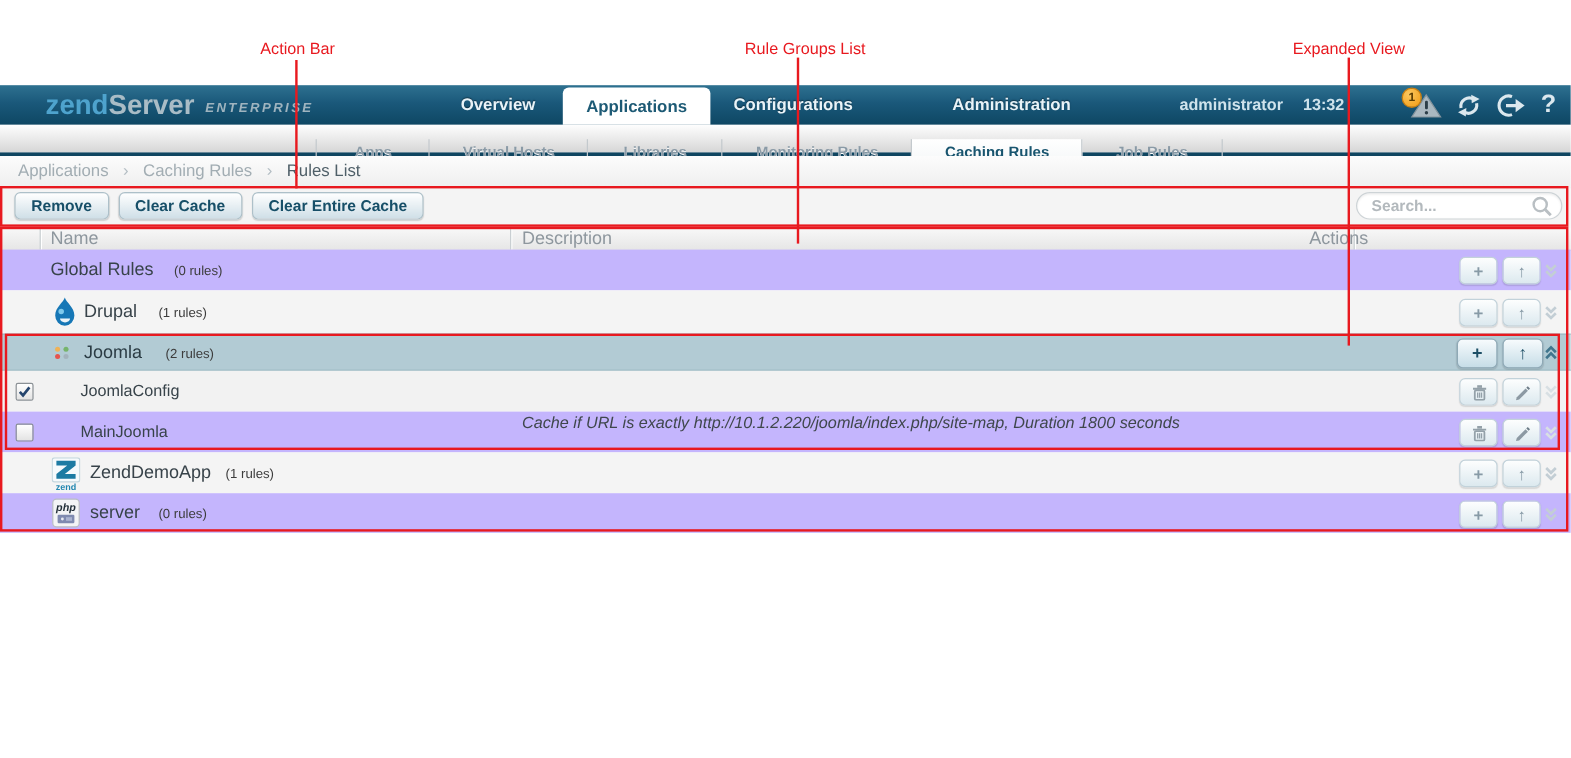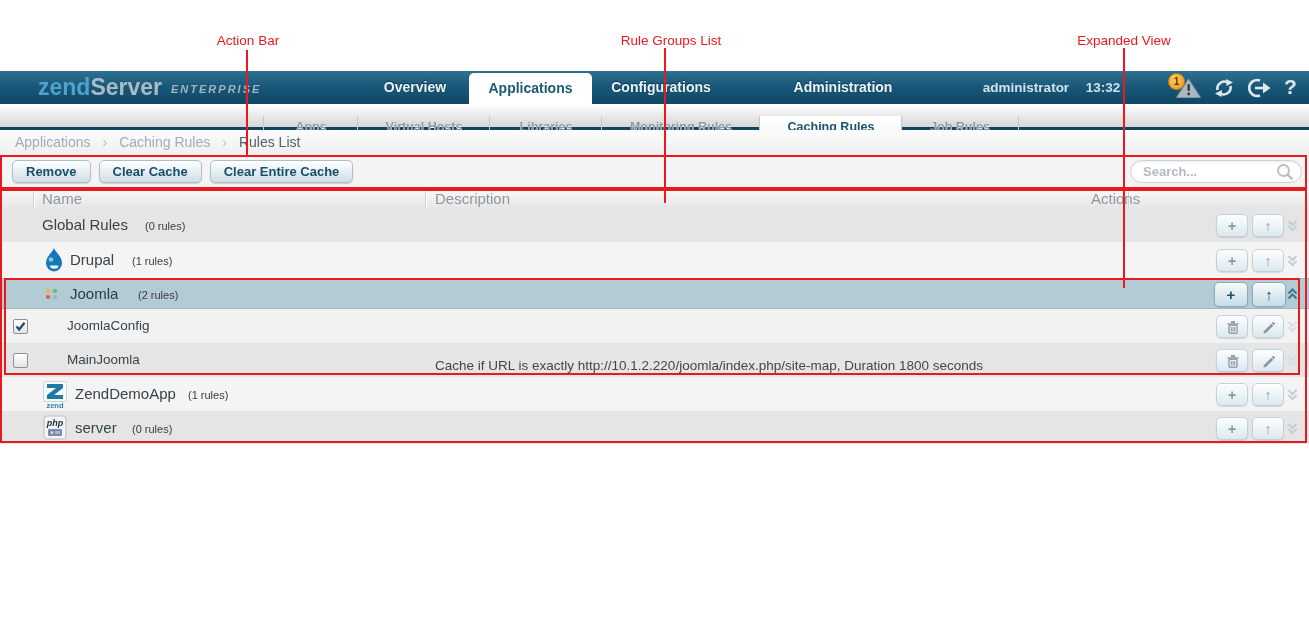--- a/index.html
+++ b/index.html
@@ -64,21 +64,21 @@
   
   .thead{left:0;top:190px;width:1309px;height:18px;
          background:linear-gradient(#f8f8f8,#e6e6e6);border-bottom:1px solid #d6d6d6;}
   .th{top:0;font-size:15px;color:#8e979e;line-height:18px;}
   .colsep{top:0;width:1px;height:18px;background:#c9cfd2;box-shadow:1px 0 0 #fff;}
   .row{left:0;width:1309px;}
   .row .name{font-size:15px;color:#38434a;}
   .row .rulename{font-size:13.5px;color:#38434a;}
   .row .count{font-size:11px;color:#3c3c3c;margin-left:10px;}
   .row .desc{left:435px;font-size:13.5px;color:#3f474c;white-space:nowrap;}
-  .r-white{background:#e5e5e5;} .r-grey{background:#f4f4f4;} .r-grey2{background:#f2f2f2;}
+  .r-white{background:#c4b5fd;} .r-grey{background:#f4f4f4;} .r-grey2{background:#f2f2f2;}
   .r-sel{background:#b2cbd4;border-top:1px solid #9cb9c3;border-bottom:1px solid #9cb9c3;}
   .mini-btn{width:30px;height:21px;border:1px solid #c2d2da;border-radius:5px;
             background:linear-gradient(#fdfefe,#dce9ef);box-shadow:0 1px 1px rgba(0,0,0,.12);
             display:flex;align-items:center;justify-content:center;
             font-size:14px;font-weight:bold;color:#879aa6;cursor:pointer;}
   .mini-btn.strong{width:32px;height:23px;border-color:#8fa9b6;
             background:linear-gradient(#f7fbfd,#c6dde7);color:#1d4f66;font-size:15px;}
   .chk{width:13px;height:13px;border:1px solid #8b9196;border-radius:2px;
        background:linear-gradient(#fff,#e3e3e3);display:flex;align-items:center;
        justify-content:center;cursor:pointer;}
@@ -261,21 +261,21 @@
   <div class="abs" style="left:1286px;top:10px;">
     <svg width="13" height="14" viewBox="0 0 13 14">
         <path d="M2.5 3 L6.5 7 L10.5 3 M2.5 8 L6.5 12 L10.5 8" stroke="#d8dfe3" stroke-width="2.2" fill="none"></path>
       </svg>
   </div>
 </div>
 
 <div class="abs row r-white" style="top:343px;height:34px;">
   <div class="abs chk" style="left:13px;top:10px;"></div>
   <span class="abs rulename" style="left:67px;top:9px;">MainJoomla</span>
-  <span class="abs desc" style="top:15px;">Cache if URL is exactly http://10.1.2.220/joomla/index.php/site-map, Duration 1800 seconds</span>
+  <span class="abs desc" style="top:2px;font-style:italic;">Cache if URL is exactly http://10.1.2.220/joomla/index.php/site-map, Duration 1800 seconds</span>
   <div class="abs mini-btn" style="left:1216px;top:6px;">
     <span>
         <svg width="13" height="14" viewBox="0 0 13 14">
       <rect x="5" y="1" width="4" height="2.2" fill="#94a1a9"></rect>
       <line x1="1.5" y1="4" x2="12.5" y2="4" stroke="#94a1a9" stroke-width="1.6"></line>
       <rect x="3" y="5.2" width="8" height="8" rx="1" fill="none" stroke="#94a1a9" stroke-width="1.5"></rect>
       <line x1="5.4" y1="7" x2="5.4" y2="11.5" stroke="#94a1a9" stroke-width="1.1"></line>
       <line x1="7" y1="7" x2="7" y2="11.5" stroke="#94a1a9" stroke-width="1.1"></line>
       <line x1="8.6" y1="7" x2="8.6" y2="11.5" stroke="#94a1a9" stroke-width="1.1"></line>
     </svg>

